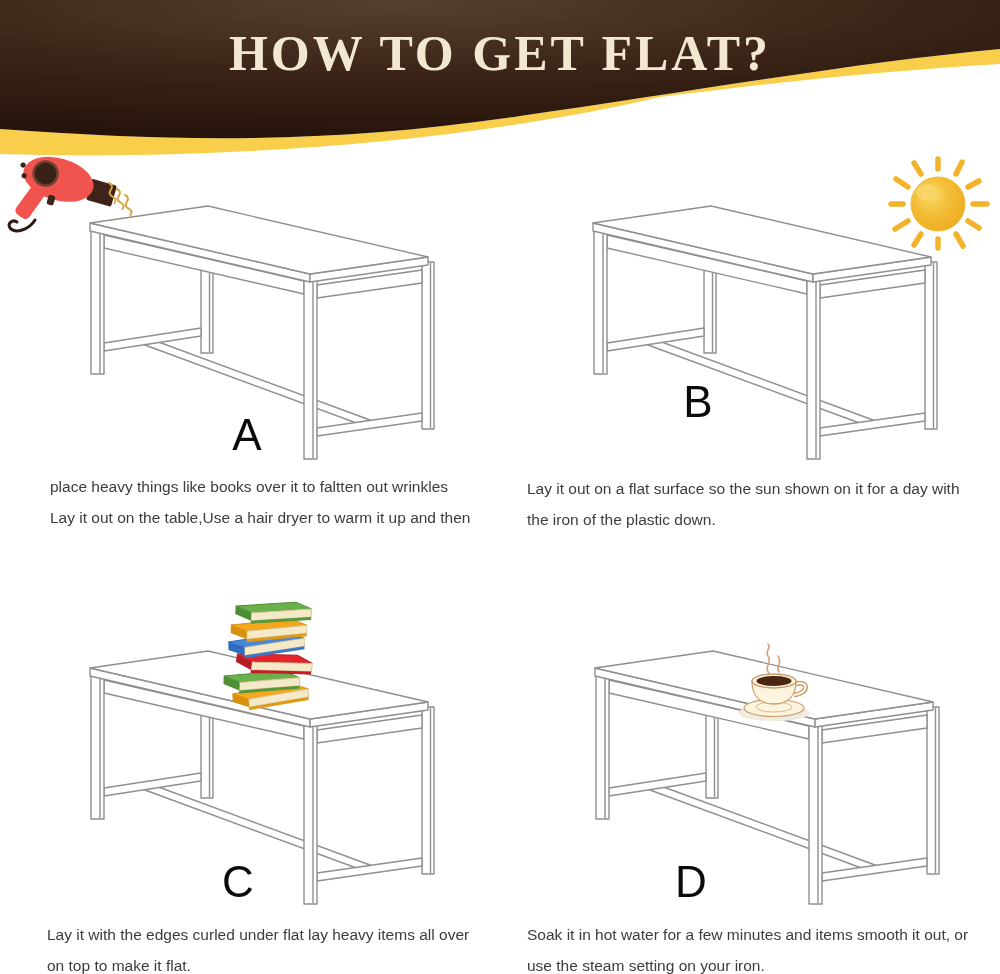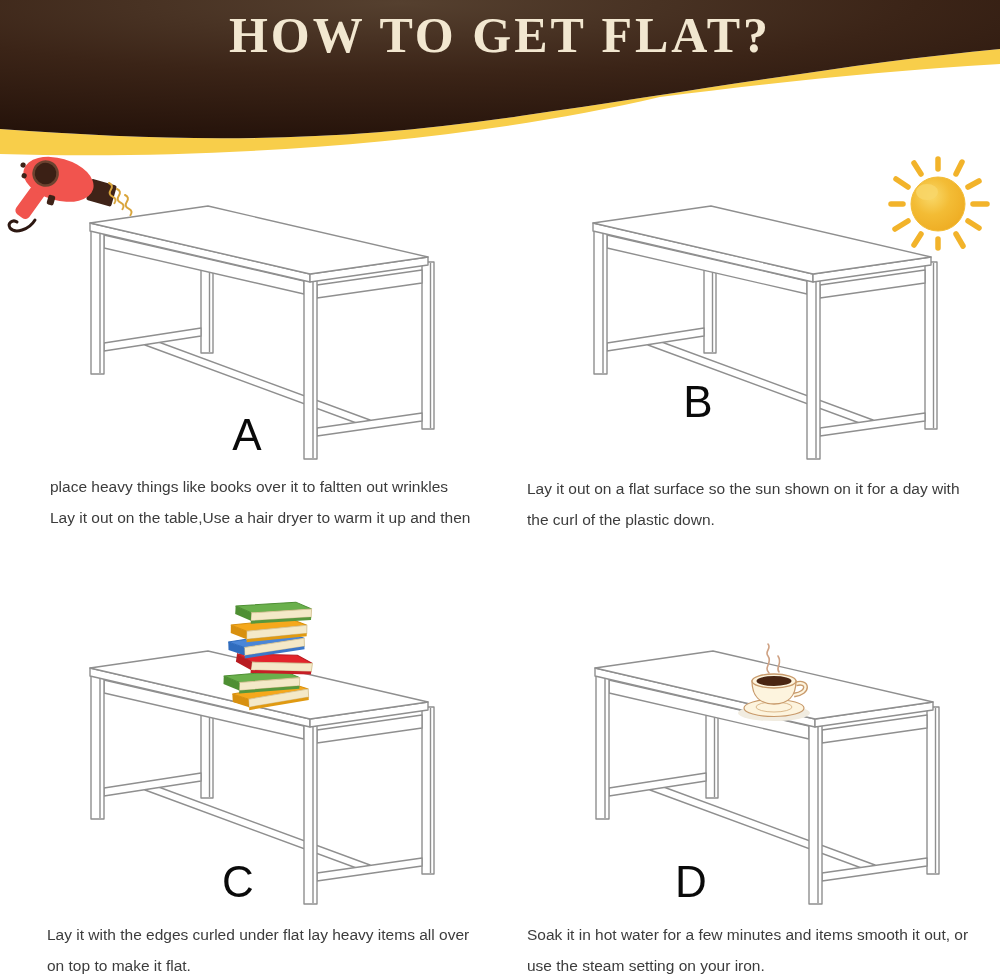--- a/index.html
+++ b/index.html
@@ -1,19 +1,19 @@
 <!DOCTYPE html>
 <html><head>
 <meta charset="utf-8">
 <style>
   html,body{margin:0;padding:0;background:#fff;}
   #canvas{position:relative;width:1000px;height:974px;background:#fff;overflow:hidden;
           font-family:"Liberation Sans",sans-serif;}
   .abs{position:absolute;}
-  .page-title{position:absolute;top:6px;left:0;right:0;text-align:center;
+  .page-title{position:absolute;top:24px;left:0;right:0;text-align:center;
               font-family:"Liberation Serif",serif;font-weight:bold;font-size:50px;
               letter-spacing:3px;color:#f2e7d0;}
   .method-label{position:absolute;width:70px;text-align:center;
                 font-family:"Liberation Sans",sans-serif;font-size:44px;color:#0a0a0a;}
   .method-text{position:absolute;font-size:15.5px;color:#3c3c3c;}
   .method-text .tline{height:31px;line-height:31px;white-space:nowrap;}
   svg{display:block;}
 </style>
 </head>
 <body>
@@ -178,21 +178,21 @@
 
   <div class="method-label" style="left:212px;top:410px">A</div>
   <div class="method-text" style="left:50px;top:471px">
     <div class="tline">place heavy things like books over it to faltten out wrinkles</div>
     <div class="tline">Lay it out on the table,Use a hair dryer to warm it up and then</div>
   </div>
 
   <div class="method-label" style="left:663px;top:377px">B</div>
   <div class="method-text" style="left:527px;top:473px">
     <div class="tline">Lay it out on a flat surface so the sun shown on it for a day with</div>
-    <div class="tline">the curl of the plastic down.</div>
+    <div class="tline">the iron of the plastic down.</div>
   </div>
 
   <div class="method-label" style="left:203px;top:857px">C</div>
   <div class="method-text" style="left:47px;top:919px">
     <div class="tline">Lay it with the edges curled under flat lay heavy items all over</div>
     <div class="tline">on top to make it flat.</div>
   </div>
 
   <div class="method-label" style="left:656px;top:857px">D</div>
   <div class="method-text" style="left:527px;top:919px">

